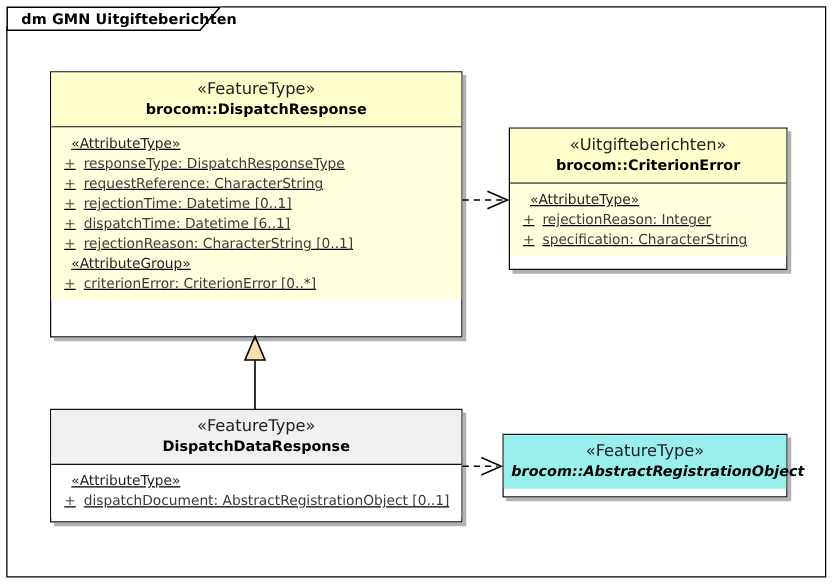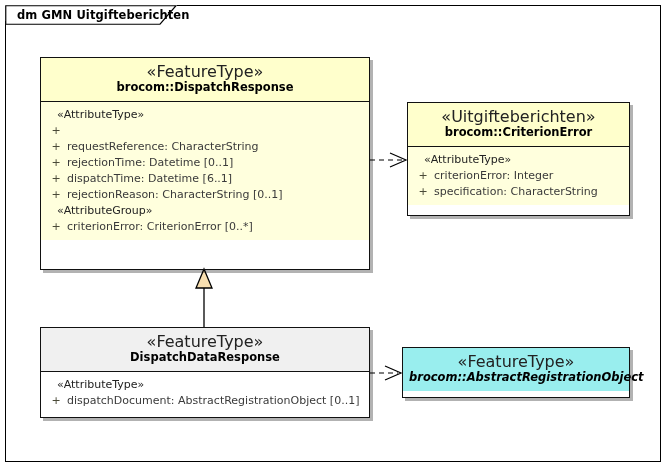--- a/index.html
+++ b/index.html
@@ -66,39 +66,40 @@
   .uml-header {
     box-sizing: border-box;
     text-align: center;
     padding: 6px 6px 6px 6px;
     border-bottom: 1.5px solid #111111;
   }
   .uml-header.no-border {
     border-bottom: none;
   }
   .stereotype {
-    font-size: 16px;
+    font-size: 13px;
     color: #222222;
     line-height: 15px;
     white-space: nowrap;
   }
   .class-name {
     font-size: 11.5px;
     font-weight: bold;
     color: #000000;
     line-height: 16px;
     white-space: nowrap;
     text-align: center;
   }
   .class-name.italic {
     font-style: italic;
   }
   .uml-body {
     box-sizing: border-box;
     padding: 5px 4px 5px 4px;
+    text-decoration: underline;
   }
   .group-label {
     font-size: 11px;
     color: #222222;
     line-height: 16px;
     padding-left: 12px;
     white-space: nowrap;
   }
   .attr-row {
     display: flex;
@@ -170,20 +171,21 @@
 <div class="uml-class yellow" style="left:40px; top:57px; width:330px; height:213px;">
   <div class="uml-header">
     <div class="stereotype">«FeatureType»</div>
     <div class="class-name">brocom::DispatchResponse</div>
   </div>
   <div class="uml-body">
     <div class="group-label">«AttributeType»</div>
 
     <div class="attr-row">
       <span class="attr-vis">+</span>
+      <span class="attr-text">responseType: DispatchResponseType</span>
     </div>
     <div class="attr-row">
       <span class="attr-vis">+</span>
       <span class="attr-text">requestReference: CharacterString</span>
     </div>
     <div class="attr-row">
       <span class="attr-vis">+</span>
       <span class="attr-text">rejectionTime: Datetime [0..1]</span>
     </div>
     <div class="attr-row">
@@ -206,21 +208,21 @@
 
 <div class="uml-class yellow" style="left:407px; top:102px; width:223px; height:114px;">
   <div class="uml-header">
     <div class="stereotype">«Uitgifteberichten»</div>
     <div class="class-name">brocom::CriterionError</div>
   </div>
   <div class="uml-body">
     <div class="group-label">«AttributeType»</div>
     <div class="attr-row">
       <span class="attr-vis">+</span>
-      <span class="attr-text">criterionError: Integer</span>
+      <span class="attr-text">rejectionReason: Integer</span>
     </div>
     <div class="attr-row">
       <span class="attr-vis">+</span>
       <span class="attr-text">specification: CharacterString</span>
     </div>
   </div>
 </div>
 
 <div class="uml-class white" style="left:40px; top:327px; width:330px; height:91px;">
   <div class="uml-header">

